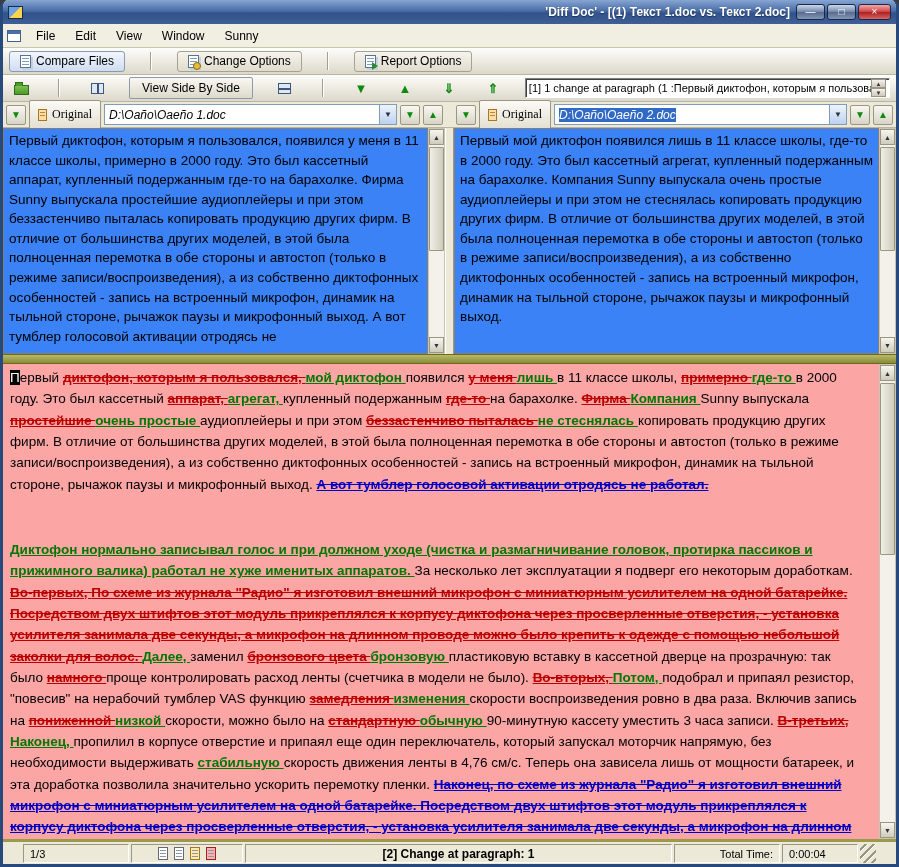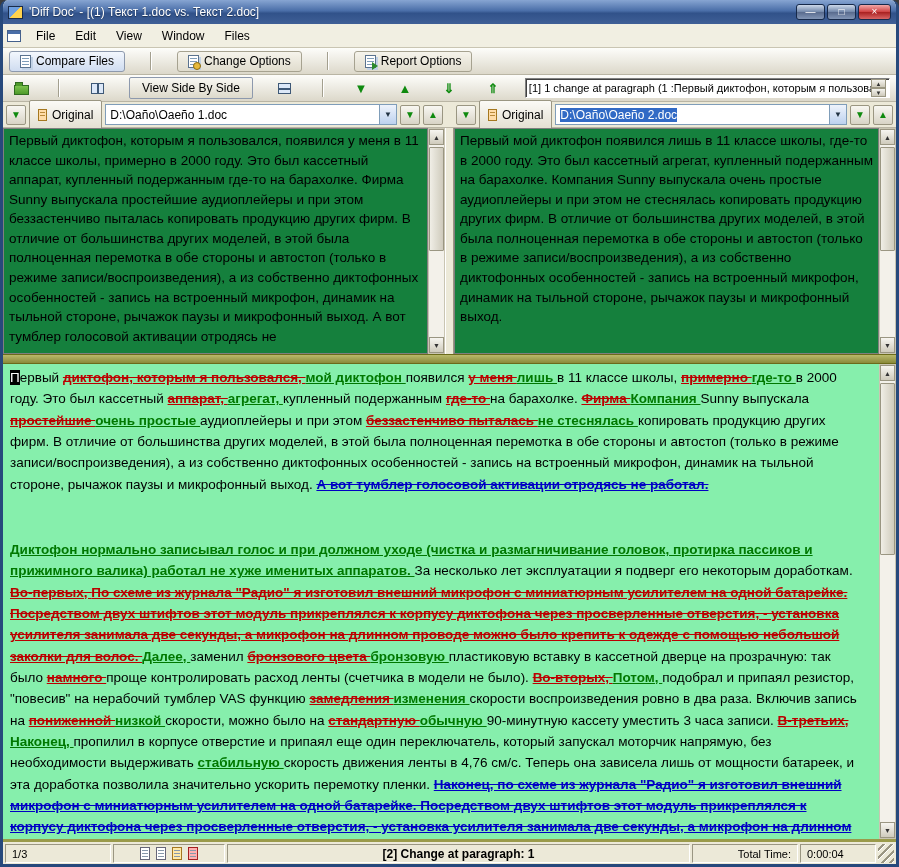--- a/index.html
+++ b/index.html
@@ -6,22 +6,22 @@
   html,body { margin:0; padding:0; background:#3c3c3c; font-family:"Liberation Sans", sans-serif; }
   .window { width:899px; height:867px; display:flex; flex-direction:column;
             border:3px solid #27497c; border-top:none; border-radius:8px 8px 0 0;
             background:#ece9d8; overflow:hidden; }
   
   .titlebar { height:24px; flex:0 0 24px; display:flex; align-items:center; gap:6px; padding:0 5px;
               background:linear-gradient(180deg,#87a5d2 0%,#4a6ea8 45%,#31528a 55%,#3f5f96 100%);
               border-radius:5px 5px 0 0; }
   .app-icon { width:15px; height:13px; border:1px solid #1a2c4c; flex:0 0 auto;
               background:linear-gradient(135deg,#6fa0e0 50%,#ffd34e 50%); }
-  .title-text { color:#fff; font-size:12px; font-weight:normal; text-shadow:0 1px 1px #1c3050;
-                flex:1; white-space:nowrap; overflow:hidden; }
+  .title-text { color:#fff; font-size:12px; font-weight:bold; text-shadow:0 1px 1px #1c3050;
+                flex:1; white-space:nowrap; overflow:hidden;text-align:right; }
   .win-buttons { display:flex; gap:2px; }
   .win-btn { width:29px; height:16px; border:1px solid #16294a; border-radius:3px; color:#fff;
              display:flex; align-items:center; justify-content:center; font-size:10px; line-height:1;
              background:linear-gradient(#ccd8ea,#7086a8 50%,#57698c 50%,#8296b6); }
   .win-btn.close { width:33px; background:linear-gradient(#f2a8a8,#cf4040 50%,#a81e1e 50%,#d96565); }
   
   .menubar { height:24px; flex:0 0 24px; display:flex; align-items:center; background:#f1efe2;
              border-bottom:1px solid #c9c5b2; padding:0 4px; gap:2px; }
   .mdi-icon { width:14px; height:12px; border:1px solid #44608c; background:#fff; position:relative; margin-right:4px; }
   .mdi-icon::before { content:""; position:absolute; top:0; left:0; right:0; height:3px; background:#4a6ea8; }
@@ -67,60 +67,60 @@
   
   .paneheader { height:26px; flex:0 0 26px; display:flex; align-items:center; background:#ece9d8;
                 border-bottom:1px solid #b9b5a4; padding:0 3px; gap:2px; }
   .hdr-half { flex:1 1 0; display:flex; align-items:center; gap:3px; min-width:0; }
   .hdr-gap { width:9px; flex:0 0 9px; }
   .tiny-btn { width:20px; height:20px; flex:0 0 20px; display:flex; align-items:center; justify-content:center;
               border:1px solid #9a9682; border-radius:2px; background:linear-gradient(#f8f7f2,#d8d4c6);
               font-size:10px; }
   .tiny-green { color:#0f8a0f; font-weight:bold; }
   .src-btn { display:flex; align-items:center; gap:5px; font-size:12px; padding:1px 8px; height:30px;
-             border:1px solid #9a9682; border-radius:2px; background:linear-gradient(#fbfaf6,#e3dfd1); }
+             border:1px solid #9a9682; border-radius:2px; background:linear-gradient(#fbfaf6,#e3dfd1);font-family:Liberation Serif, serif; }
   .icon-doc { width:9px; height:12px; background:#ffdca8; border:1px solid #a5771f; position:relative; }
   .icon-doc::after { content:""; position:absolute; left:1px; right:1px; top:2px; height:6px;
              background:repeating-linear-gradient(#b98a3a 0 1px, transparent 1px 3px); }
   .combo { flex:1 1 auto; min-width:0; height:21px; display:flex; align-items:center;
            border:1px solid #7f9db9; background:#fff; }
-  .combo-text { flex:1; font-size:12px; padding:0 4px; white-space:nowrap; overflow:hidden; }
+  .combo-text { flex:1; font-size:12px; padding:0 4px; white-space:nowrap; overflow:hidden;font-style:italic; }
   .combo-text.selected span { background:#316ac5; color:#fff; }
   .combo-arrow { width:17px; height:19px; flex:0 0 17px; display:flex; align-items:center; justify-content:center;
            font-size:8px; color:#234; border-left:1px solid #7f9db9;
            background:linear-gradient(#eef3fb,#bdd2ef); }
   
   .panesrow { height:226px; flex:0 0 226px; display:flex; background:#ece9d8; }
-  .pane { flex:1 1 0; min-width:0; background:#15803d; border:1px solid #7f7f7f; overflow:hidden; }
+  .pane { flex:1 1 0; min-width:0; background:#3b82f6; border:1px solid #7f7f7f; overflow:hidden; }
   .pane-text { font-size:13.5px; line-height:1.45; color:#000; padding:2px 5px; }
   .splitter { width:9px; flex:0 0 9px; background:#ece9d8; border-left:1px solid #fff; border-right:1px solid #9a9682; }
   
   .vscroll { width:17px; flex:0 0 17px; display:flex; flex-direction:column;
              background:#f3f1ea; border:1px solid #c9c5b2; }
   .sb-btn { height:16px; flex:0 0 16px; display:flex; align-items:center; justify-content:center;
             font-size:7px; color:#333; background:linear-gradient(#f6f5f0,#cfcbbc);
             border:1px solid #9a9682; }
   .sb-track { flex:1; position:relative; }
   .sb-thumb { position:absolute; left:0; right:0; background:linear-gradient(90deg,#f0eee6,#cfcbbc);
               border:1px solid #9a9682; border-radius:1px; }
   
   .divider { height:10px; flex:0 0 10px; background:linear-gradient(#b9b96a,#8a8a3a);
              border-top:1px solid #6b6b1a; border-bottom:1px solid #6b6b1a; }
-  .diffrow { flex:1 1 auto; display:flex; min-height:0; border-bottom:3px solid #9a9a4a; background:#86efac;gap:12px; }
+  .diffrow { flex:1 1 auto; display:flex; min-height:0; border-bottom:3px solid #9a9a4a; background:#fca5a5;gap:12px; }
   .diff-text { flex:1 1 auto; min-width:0; overflow:hidden; padding:3px 7px;
                font-size:13.5px; line-height:1.58; color:#000; }
   .diff-para + .diff-para { margin-top:44px; }
   .seg-n { color:#000; }
   .seg-d { color:#bb0000; font-weight:bold; text-decoration:line-through underline; }
   .seg-i { color:#007800; font-weight:bold; text-decoration:underline; }
   .seg-m { color:#0000c4; font-weight:bold; text-decoration:line-through underline; }
   .seg-c { background:#000; color:#fff; }
   
   .statusbar { height:22px; flex:0 0 22px; display:flex; gap:2px; align-items:stretch;
-               background:#ece9d8; padding:2px 2px 1px; }
+               background:#ece9d8; padding:2px 20px 1px; }
   .cell { border:1px solid; border-color:#9a9682 #fff #fff #9a9682; font-size:11px;
           display:flex; align-items:center; padding:0 6px; color:#000; background:#ece9d8; }
   .cell-page { width:106px; flex:0 0 106px; }
   .cell-icons { width:112px; flex:0 0 112px; gap:6px; justify-content:center; }
   .cell-center { flex:1 1 auto; justify-content:center; font-weight:bold; font-size:12px; }
   .cell-ttl { width:106px; flex:0 0 106px; justify-content:flex-end; }
   .cell-time { width:76px; flex:0 0 76px; }
   .s-icon { width:10px; height:13px; border:1px solid #667; background:#fff; position:relative; }
   .s-icon::after { content:""; position:absolute; left:1px; right:1px; top:2px; height:7px;
           background:repeating-linear-gradient(#8899aa 0 1px, transparent 1px 3px); }
@@ -143,21 +143,21 @@
       <span class="win-btn close">×</span>
     </span>
   </div>
 
   <div class="menubar">
     <span class="mdi-icon"></span>
     <span class="menu-item">File</span>
     <span class="menu-item">Edit</span>
     <span class="menu-item">View</span>
     <span class="menu-item">Window</span>
-    <span class="menu-item">Files</span>
+    <span class="menu-item">Sunny</span>
   </div>
 
   <div class="toolrow tabsrow">
     <div class="tab">
       <span class="tabicon"></span>
       <span>Compare Files</span>
     </div>
     <span class="tsep"></span>
     <div class="tab inactive">
       <span class="tabicon gear"></span>

